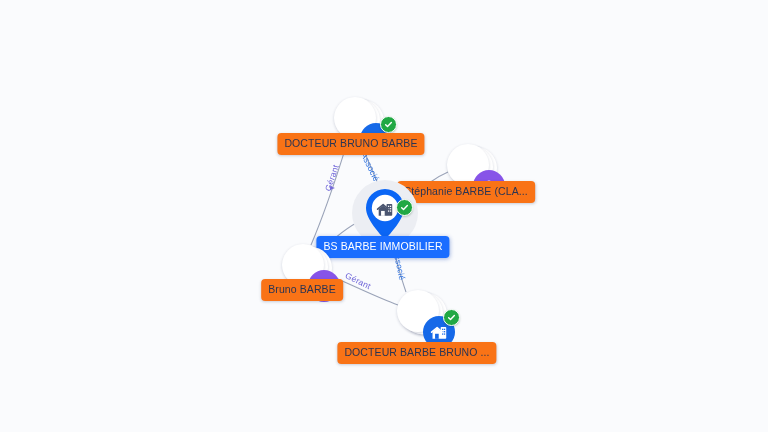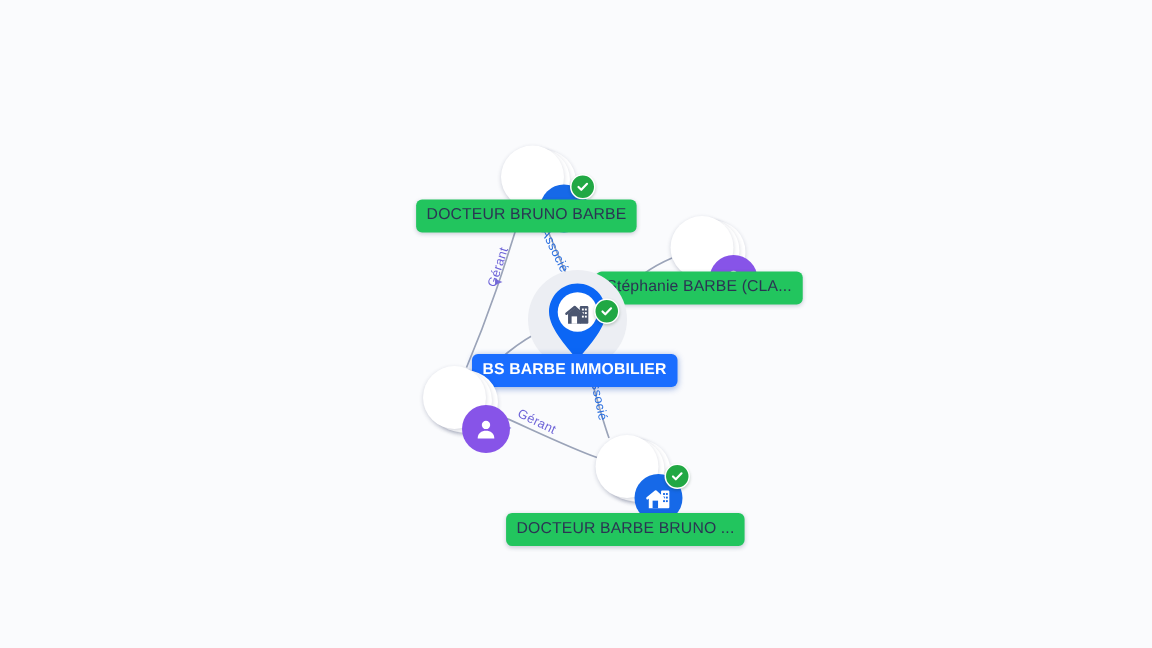--- a/index.html
+++ b/index.html
@@ -97,34 +97,34 @@
     display: flex;
     align-items: center;
     justify-content: center;
   }
 
   
   .label {
     position: absolute;
     transform: translateX(-50%);
     white-space: nowrap;
-    background: #22c55e;
+    background: #f97316;
     color: #2b3553;
     font-size: 10.5px;
     line-height: 1;
     padding: 5px 7px 6px 7px;
     border-radius: 4px;
     box-shadow: 0 1px 3px rgba(30,40,80,.22);
     letter-spacing: .1px;
   }
   .label.selected {
     background: #1a6dff;
     color: #ffffff;
     box-shadow: 0 1px 4px rgba(20,70,180,.40);
-    font-weight: 700;
+    font-weight: 400;
   }
 
   
   .edge-label {
     position: absolute;
     transform-origin: 50% 50%;
     white-space: nowrap;
     font-size: 8.5px;
     line-height: 1;
     color: #6d63d8;
@@ -239,20 +239,21 @@
       <div class="card c2"></div>
       <div class="card c1"></div>
     </div>
     <div class="disc person">
       <svg width="18" height="18" viewBox="0 0 24 24" aria-hidden="true">
         <circle cx="12" cy="8.4" r="3.7" fill="#ffffff"></circle>
         <path d="M 4.6 20.5 C 4.6 15.8 8 13.6 12 13.6 C 16 13.6 19.4 15.8 19.4 20.5 Z" fill="#ffffff"></path>
       </svg>
     </div>
   </div>
+  <div class="label" style="left:302px; top:279px;">Bruno BARBE</div>
 
   <div class="node" style="left:418px; top:311px;">
     <div class="stack">
       <div class="card c3"></div>
       <div class="card c2"></div>
       <div class="card c1"></div>
     </div>
     <div class="disc company">
       <svg width="19" height="19" viewBox="0 0 24 24" aria-hidden="true">
         <rect x="13.5" y="5" width="7" height="15" rx="1" fill="#ffffff"></rect>

